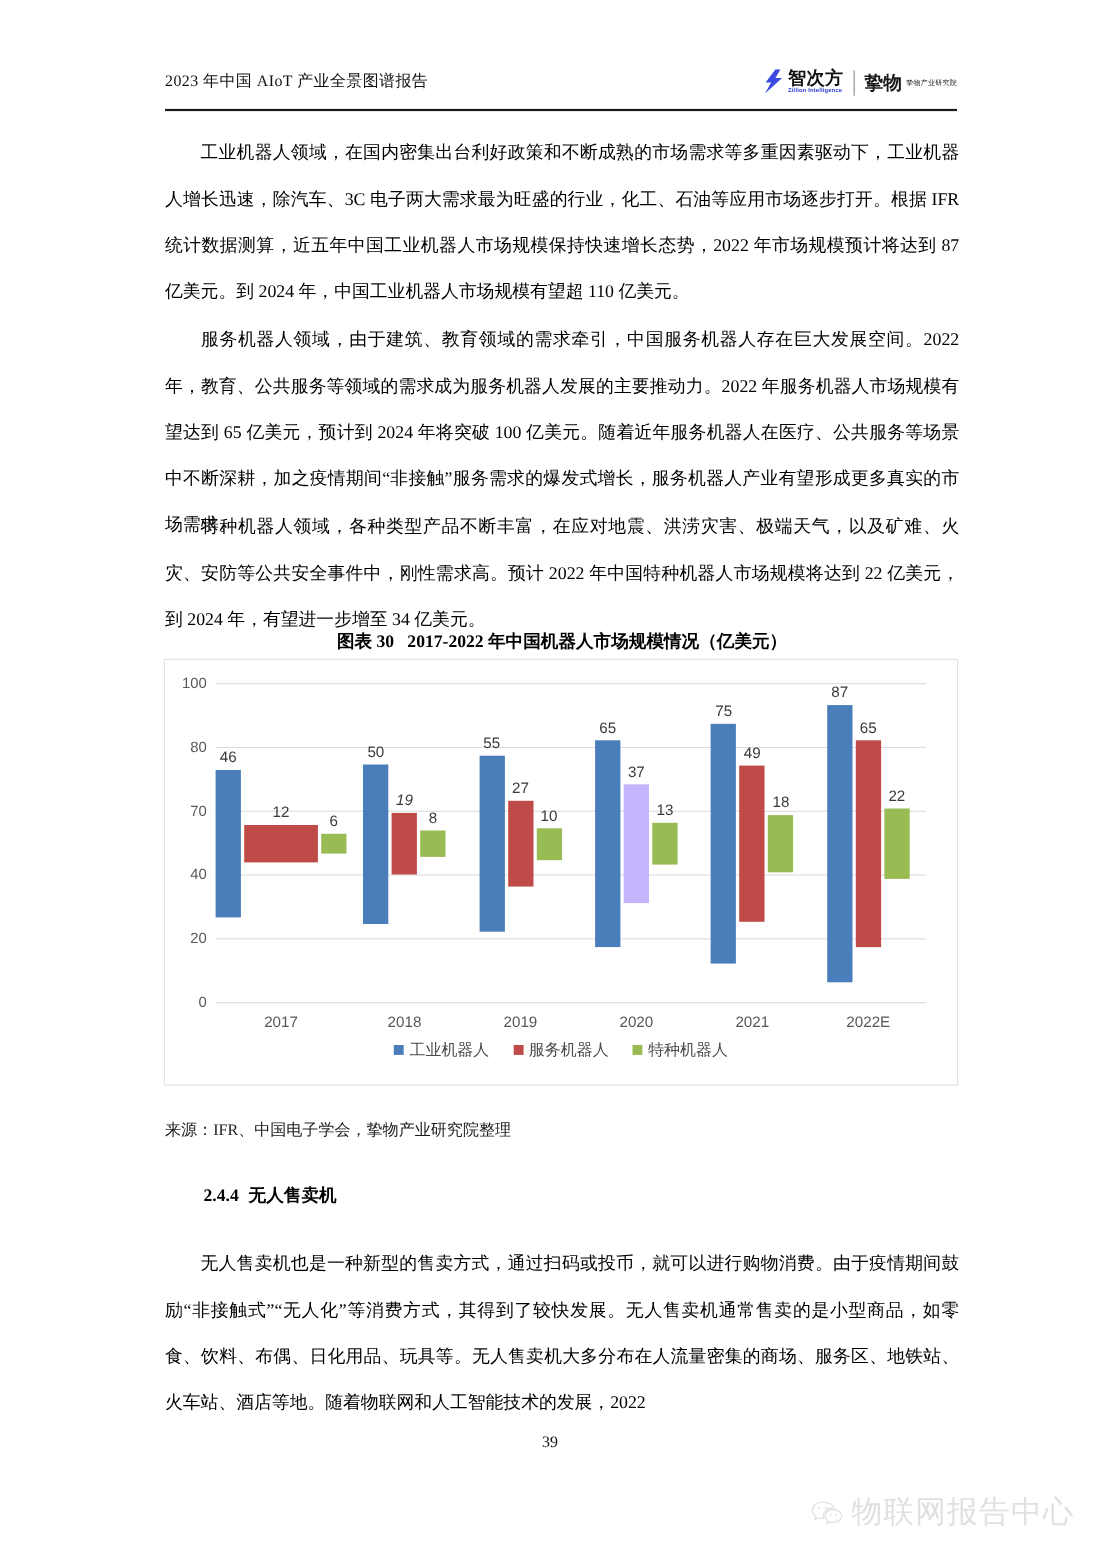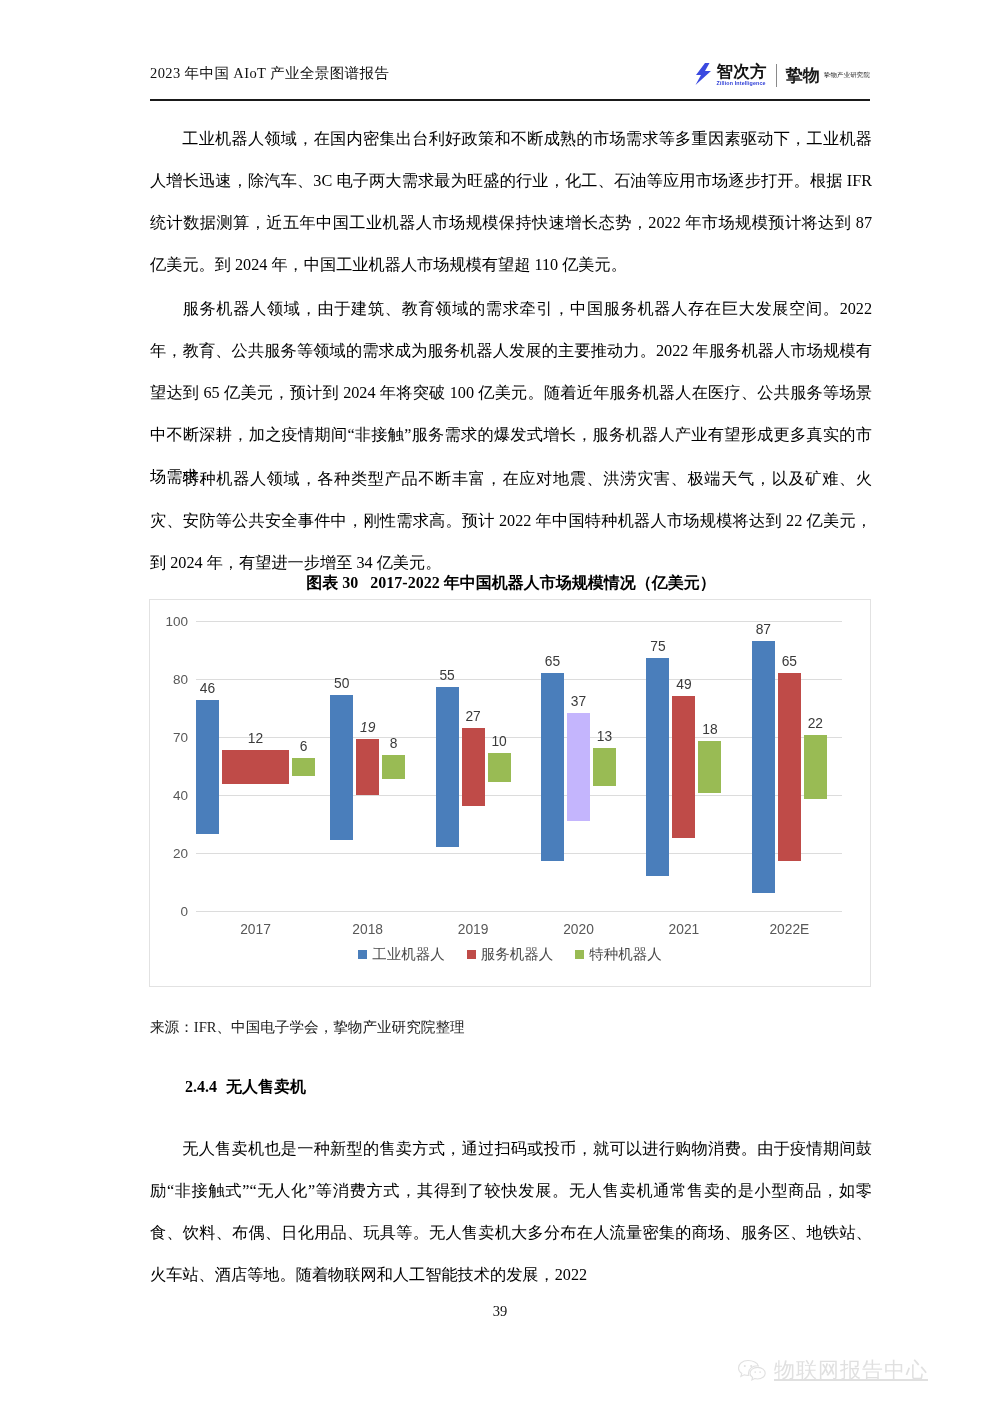--- a/index.html
+++ b/index.html
@@ -161,24 +161,23 @@
   }
 
   
   .watermark{
     position:absolute;left:737px;top:1356px;
     display:flex;align-items:center;gap:7px;
     opacity:.30;
   }
   .wm-icon{width:30px;height:25px;display:block;}
   .wm-text{
-    font-size:21px;color:#9a9a9a;letter-spacing:1px;
-    font-family:"Liberation Serif","DejaVu Serif",serif;
-    white-space:nowrap;
-    text-decoration:underline;
+    font-size:28px;color:#9a9a9a;letter-spacing:1px;
+    font-family:"Liberation Serif","DejaVu Serif",serif;
+    white-space:nowrap;
   }
 </style>
 </head>
 <body>
 
 <div class="page">
 
   <div class="header">
     <div class="header-title">2023 年中国 AIoT 产业全景图谱报告</div>
 

